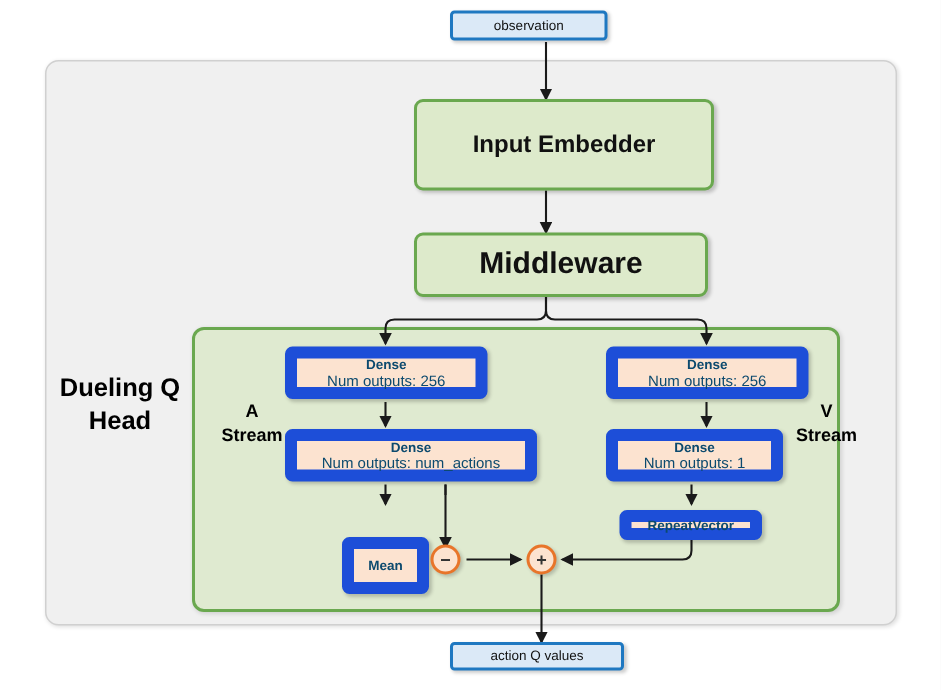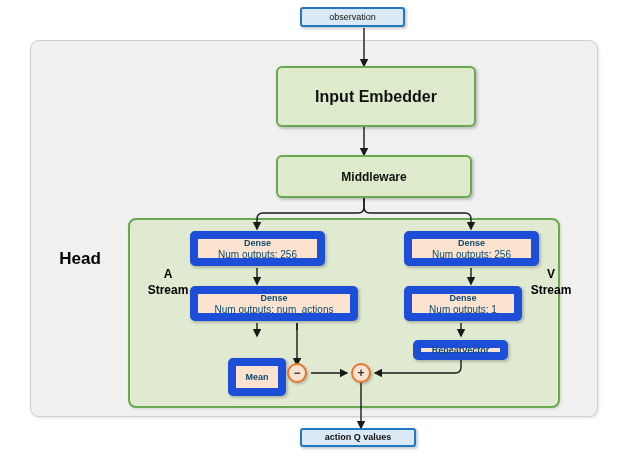--- a/index.html
+++ b/index.html
@@ -95,29 +95,29 @@
     <g stroke="#1a1a1a" stroke-width="1.4" fill="none">
       <path d="M297,323 L297,330"></path>
     </g>
   </svg>
 
   <div class="node io-node" style="left:300px;top:7px;width:105px;height:20px;">
     <span class="n-title" style="font-weight:normal;">observation</span>
   </div>
 
   <div class="node io-node" style="left:300px;top:428px;width:116px;height:19px;">
-    <span class="n-title" style="font-weight:bold;">action Q values</span>
+    <span class="n-title" style="font-weight:normal;">action Q values</span>
   </div>
 
   <div class="node green-node" style="left:276px;top:66px;width:200px;height:61px;">
     <span style="font-size:16px;">Input Embedder</span>
   </div>
 
   <div class="node green-node" style="left:276px;top:155px;width:196px;height:43px;">
-    <span style="font-size:12px;">Middleware</span>
+    <span style="font-size:20px;">Middleware</span>
   </div>
 
   <div class="node orange-node" style="left:190px;top:231px;width:135px;height:35px;">
     <span class="n-title">Dense</span>
     <span class="n-sub">Num outputs: 256</span>
   </div>
 
   <div class="node orange-node" style="left:190px;top:286px;width:168px;height:35px;">
     <span class="n-title">Dense</span>
     <span class="n-sub">Num outputs: num_actions</span>
@@ -143,20 +143,21 @@
 
   <div class="op-circle" style="left:287px;top:363px;">
     <span>−</span>
   </div>
 
   <div class="op-circle" style="left:351px;top:363px;">
     <span>+</span>
   </div>
 
   <div class="label" id="head-label">
+    <div>Dueling Q</div>
     <div>Head</div>
   </div>
 
   <div class="label" id="a-stream-label">
     <div>A</div>
     <div>Stream</div>
   </div>
 
   <div class="label" id="v-stream-label">
     <div>V</div>

